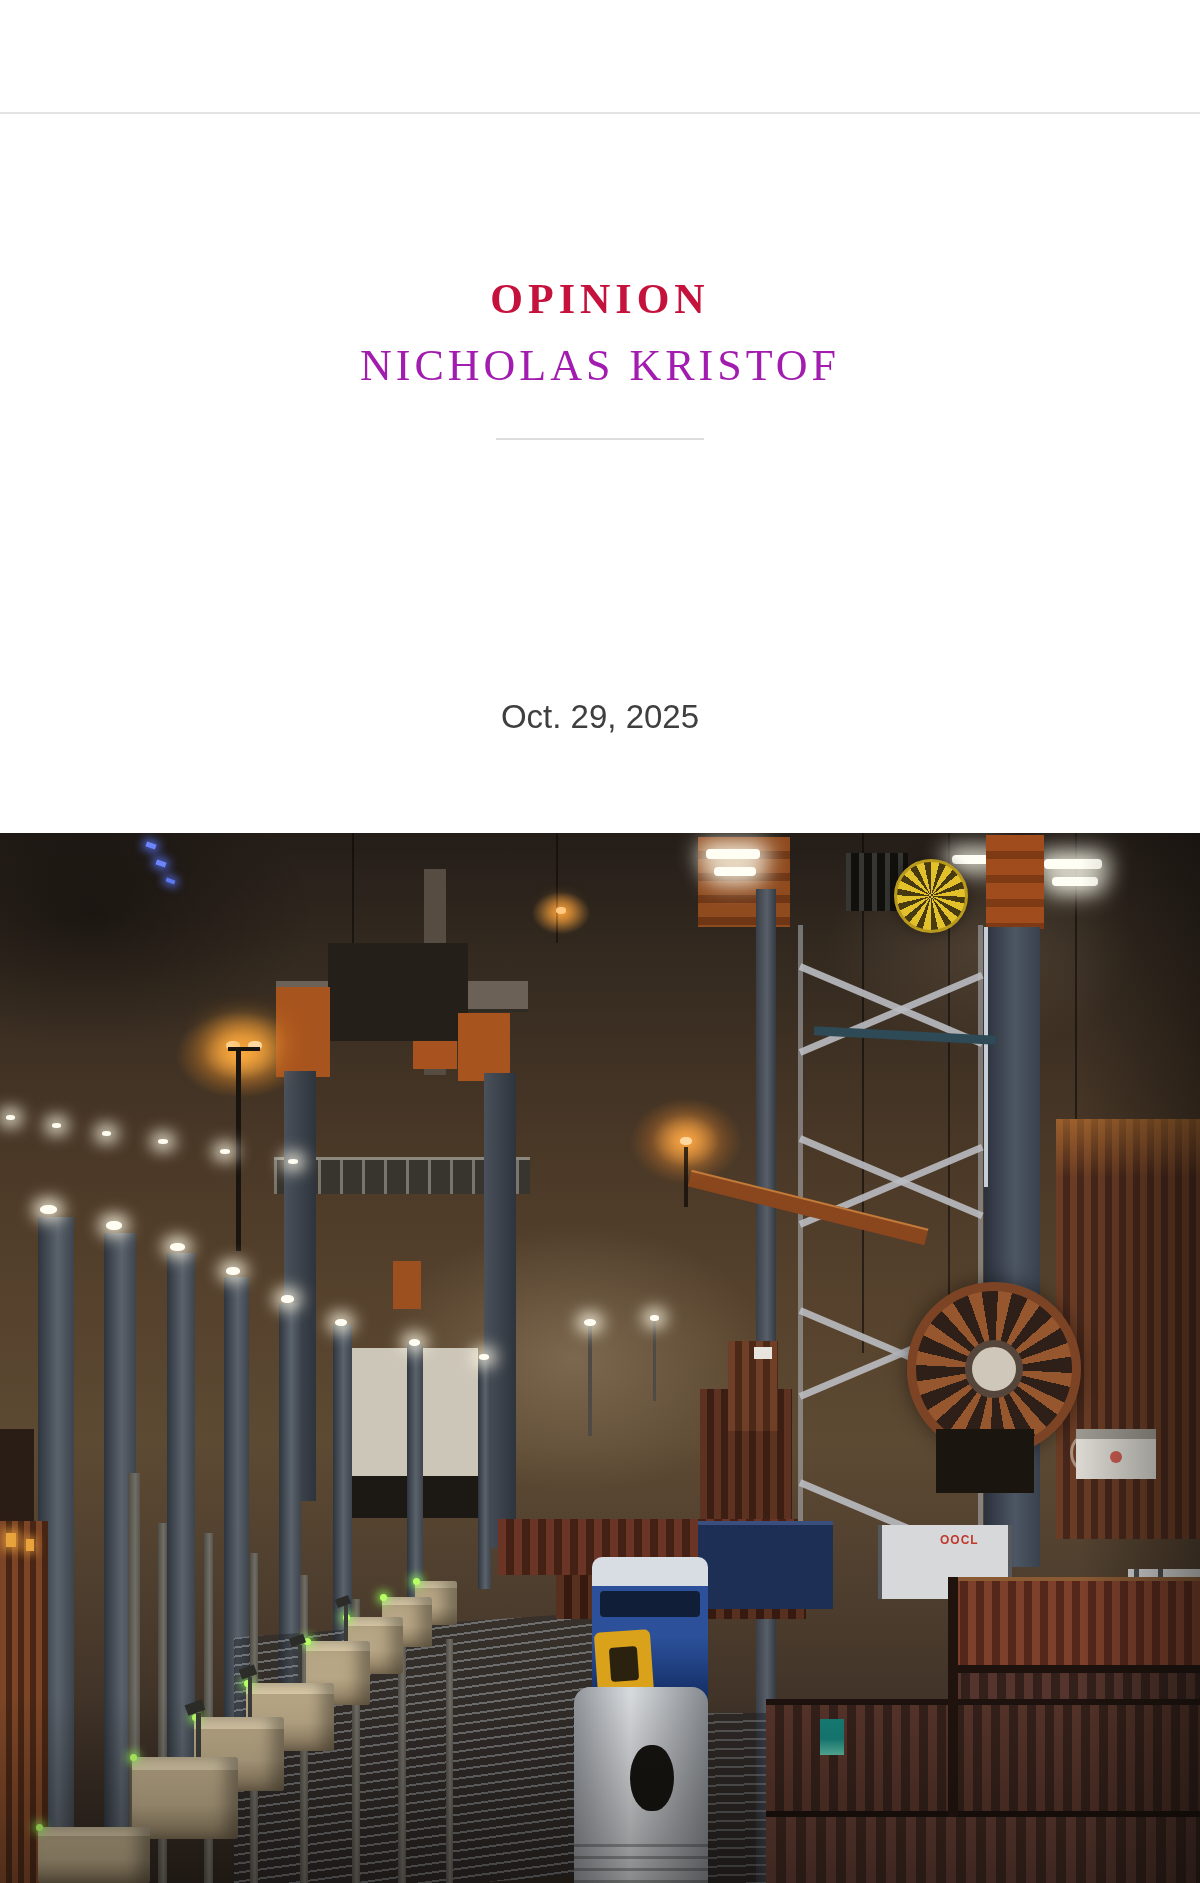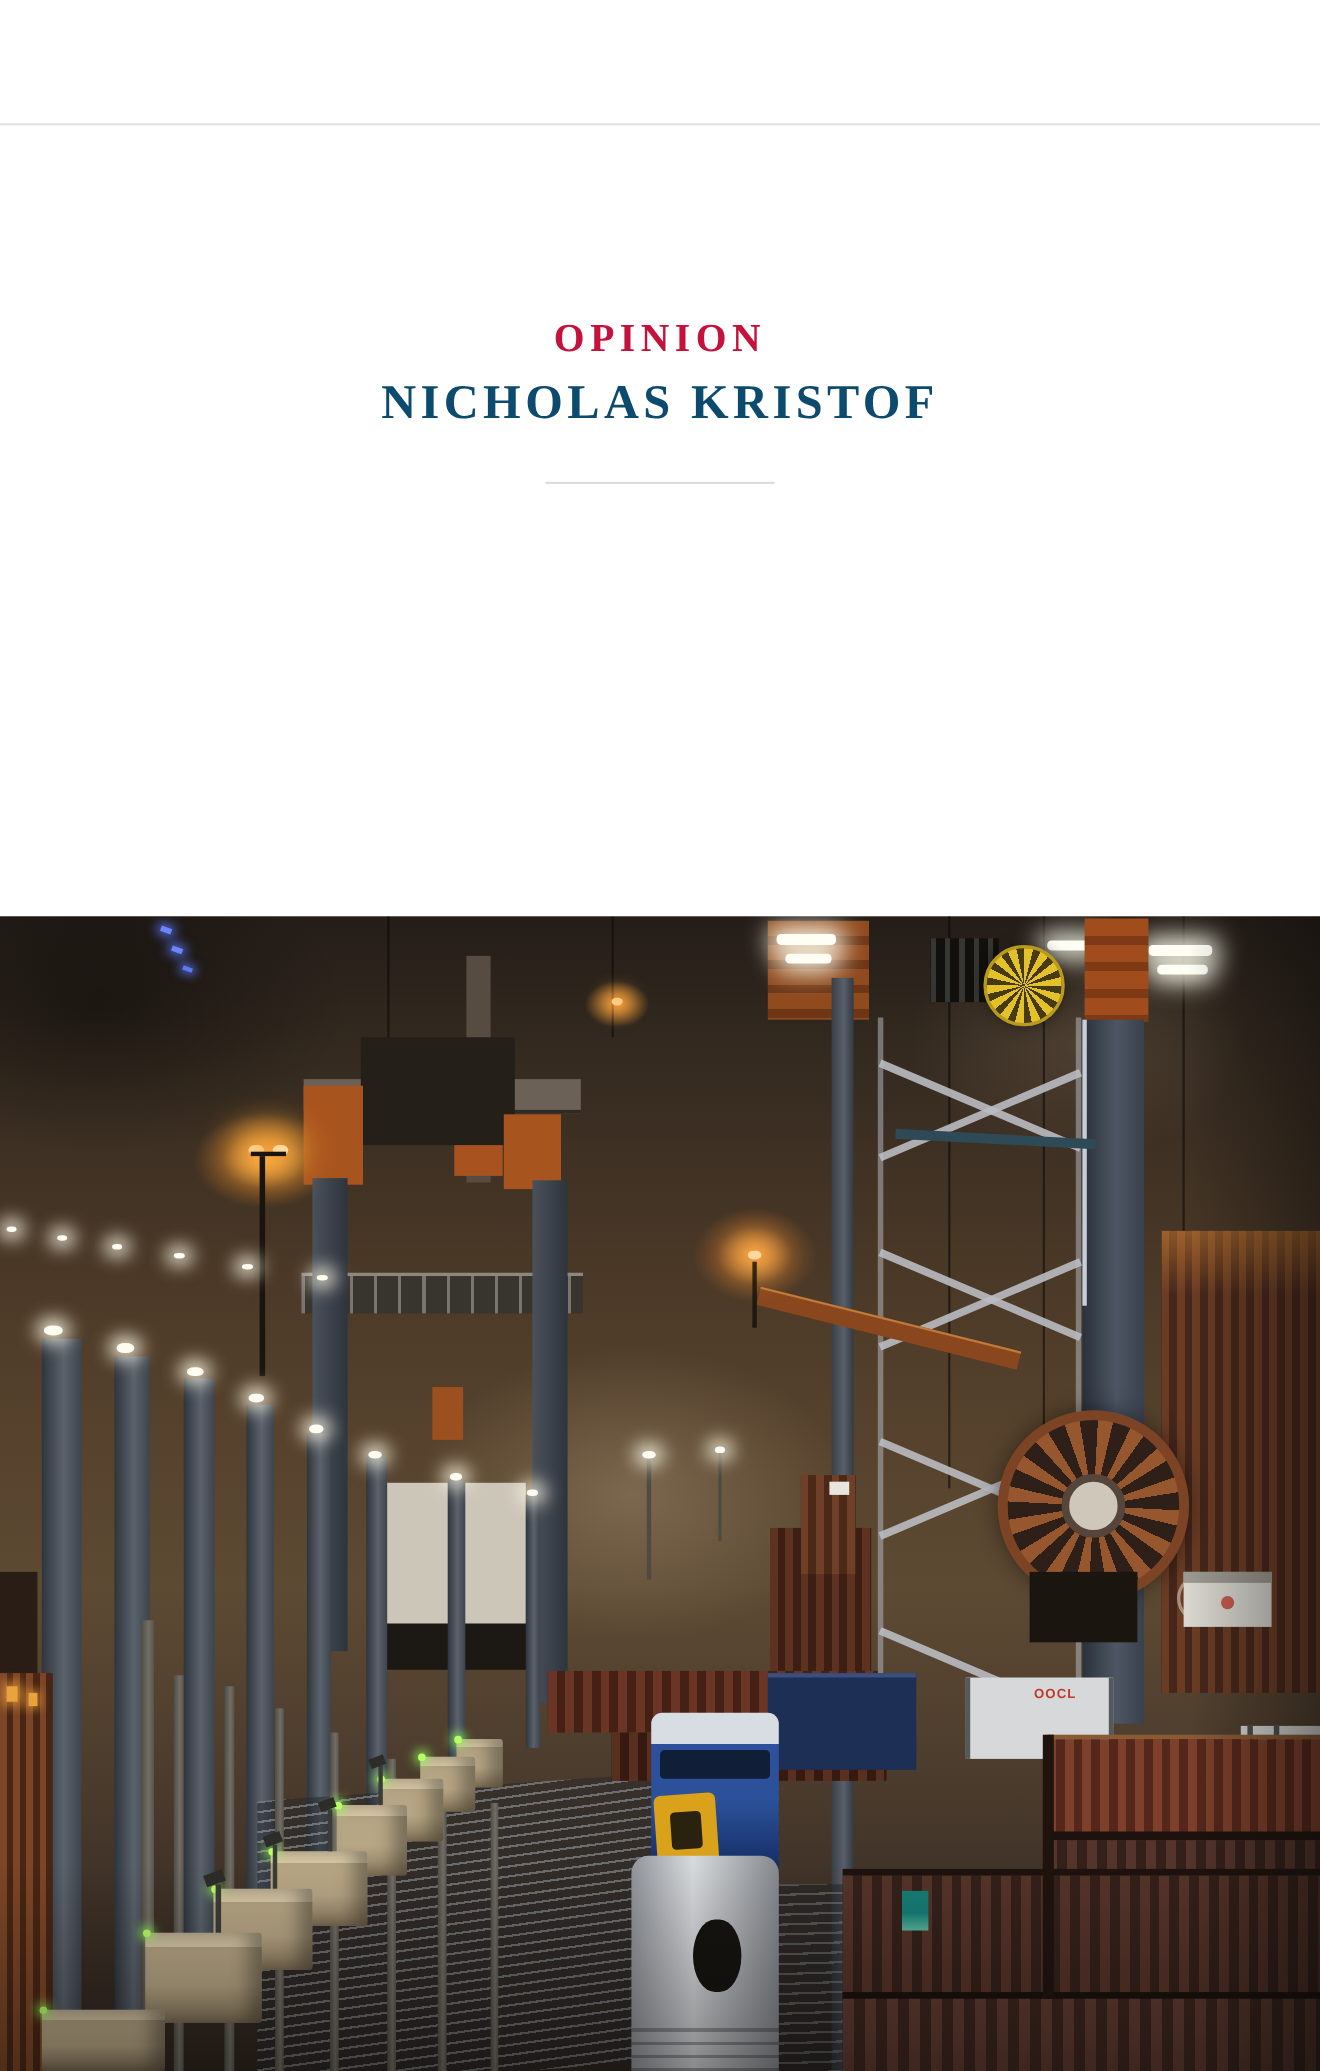--- a/index.html
+++ b/index.html
@@ -1,22 +1,22 @@
 <!DOCTYPE html>
 <html><head>
 <meta charset="utf-8">
 <style>
   html,body{margin:0;padding:0;background:#fff}
   .page{position:relative;width:1200px;height:1883px;background:#fff;overflow:hidden;font-family:"Liberation Serif",serif}
   .center{position:absolute;left:0;right:0;text-align:center}
   .masthead{top:0;height:100px;line-height:100px;font-family:"DejaVu Serif",serif;font-weight:700;font-size:58px;color:#0b0b0b;white-space:nowrap}
   .masthead .squish{display:inline-block;transform:scaleX(.88);letter-spacing:-1px}
   .hdr-rule{position:absolute;top:112px;left:0;width:1200px;height:2px;background:#e3e3e3}
-  .kicker{top:286px;font-weight:700;font-size:36px;letter-spacing:5px}
-  .byline{top:340px;font-weight:700;font-size:44px;letter-spacing:4px;color:#0c4a6e}
+  .kicker{top:275px;font-weight:700;font-size:42px;letter-spacing:5px}
+  .byline{top:340px;font-weight:400;font-size:44px;letter-spacing:4px;color:#a21caf}
   .mini-rule{position:absolute;top:438px;left:496px;width:208px;height:2px;background:#dcdcdc}
   .headline{top:486px;font-size:0;white-space:nowrap}
   .headline .squish{display:inline-block;font-weight:700;font-size:97px;line-height:120px;letter-spacing:-1px;transform:scaleX(.78);color:#161616}
   .pubdate{top:698px;font-family:"Liberation Sans",sans-serif;font-size:33px;color:#3f3f3f}
   .photo{position:absolute;top:833px;left:0;width:1200px;height:1050px;overflow:hidden;
     background:
       radial-gradient(90px 60px at 240px 222px, rgba(255,176,70,.95), rgba(255,150,40,.28) 42%, rgba(0,0,0,0) 72%),
       radial-gradient(42px 30px at 561px 80px, rgba(255,168,60,.85), rgba(0,0,0,0) 70%),
       radial-gradient(74px 56px at 686px 308px, rgba(255,166,66,.9), rgba(255,140,40,.22) 46%, rgba(0,0,0,0) 76%),
       radial-gradient(280px 190px at 575px 525px, rgba(172,152,122,.42), rgba(0,0,0,0) 70%),
@@ -37,20 +37,21 @@
 </head>
 <body>
 
 <div class="page">
 
   <div class="hdr-rule"></div>
 
   <div class="center kicker" style="color:#c5123c">OPINION</div>
   <div class="center byline">NICHOLAS KRISTOF</div>
   <div class="mini-rule"></div>
+  <div class="center pubdate">Oct. 29, 2025</div>
 
   <div class="photo">
 
     <span class="ph" style="left:146px;top:10px;width:10px;height:5px;background:#6d86ff;box-shadow:0 0 10px 3px rgba(90,120,255,.8);transform:rotate(20deg)"></span>
     <span class="ph" style="left:156px;top:28px;width:10px;height:5px;background:#6d86ff;box-shadow:0 0 10px 3px rgba(90,120,255,.8);transform:rotate(20deg)"></span>
     <span class="ph" style="left:166px;top:46px;width:9px;height:4px;background:#5d79f0;box-shadow:0 0 9px 3px rgba(90,120,255,.7);transform:rotate(20deg)"></span>
 
     <span class="ph" style="left:352px;top:0;width:2px;height:160px;background:rgba(0,0,0,.45)"></span>
     <span class="ph" style="left:556px;top:0;width:2px;height:110px;background:rgba(0,0,0,.4)"></span>
     <span class="ph" style="left:862px;top:0;width:2px;height:520px;background:rgba(10,8,6,.6)"></span>

